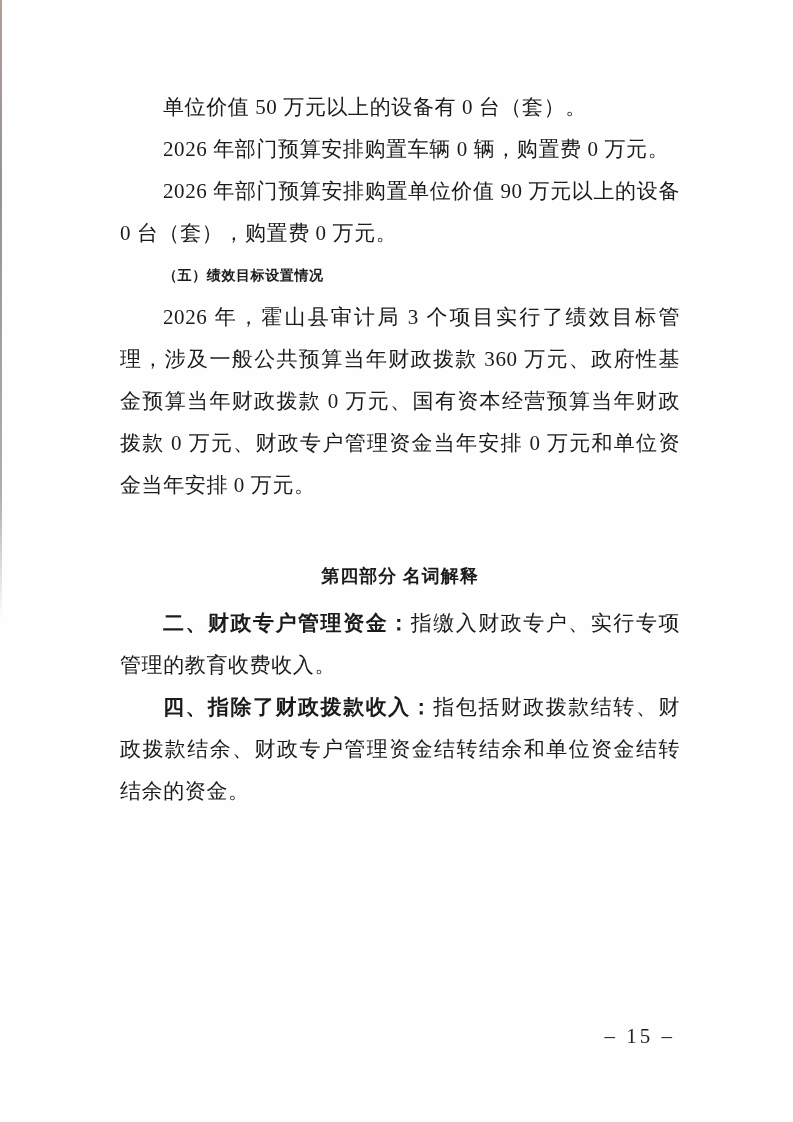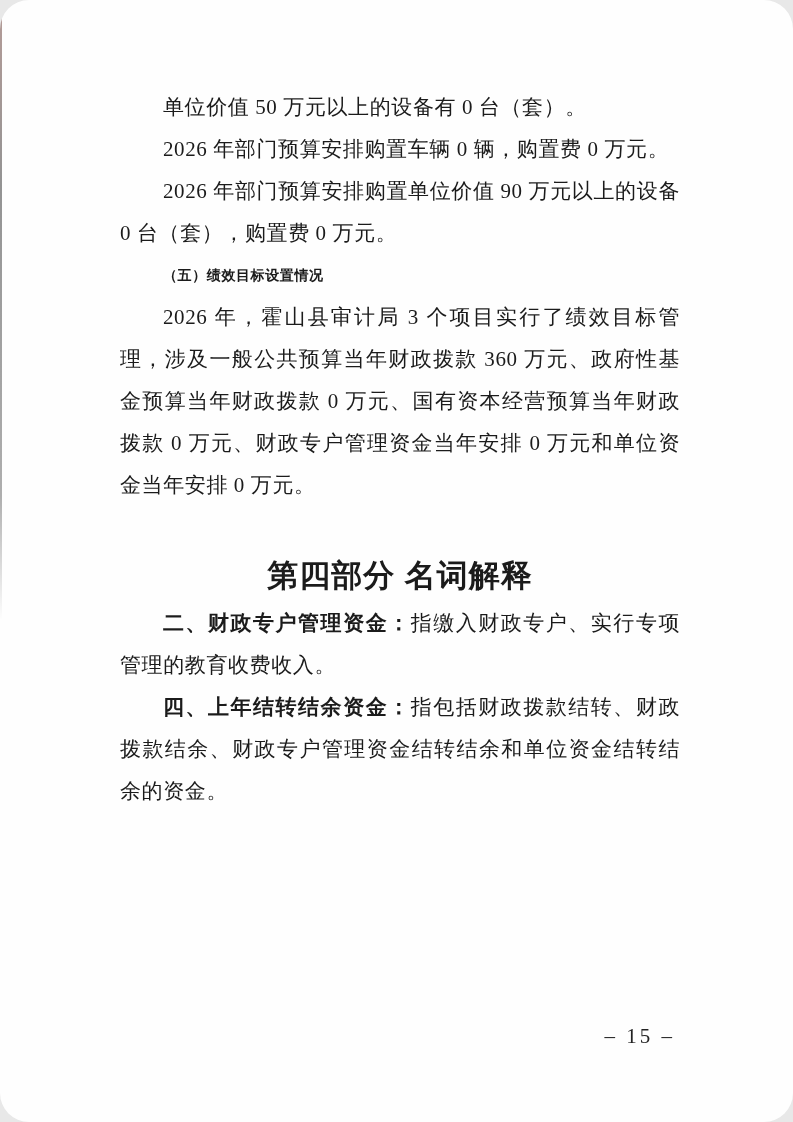--- a/index.html
+++ b/index.html
@@ -4,21 +4,20 @@
 <style>
   html,body { margin:0; padding:0; background:#e8e8e8; }
   .page {
     position:relative;
     width:793px; height:1122px;
     margin:0 auto;
     background:#fefefe;
     color:#1b1b1b;
     font-family:"Liberation Serif","DejaVu Serif",serif;
     overflow:hidden;
-    border-radius:29px;
   }
   .scan-edge {
     position:absolute; left:0; top:0; width:2px; height:620px;
     background:linear-gradient(#7a4c44,#3c3c3c 30%,#6d6d6d 80%,rgba(255,255,255,0));
     opacity:.55;
   }
   .body-text {
     position:absolute;
     left:120px; top:86px; width:560px;
     font-size:21px;
@@ -29,24 +28,24 @@
   .para { margin:0; text-indent:43px; }
   .sub-heading {
     margin:0;
     font-size:14px; line-height:42px;
     text-indent:43px;
     font-weight:bold;
     font-family:"Liberation Sans","DejaVu Sans",sans-serif;
   }
   .part-heading {
     margin:44px 0 0 0;
-    font-size:31px; line-height:52px;
+    font-size:18px; line-height:52px;
     text-align:center; text-indent:0;
     font-weight:bold;
-    font-family:Liberation Sans, sans-serif;
+    font-family:Liberation Serif, serif;
     letter-spacing:1px;
   }
   .term-label {
     font-weight:bold;
     font-family:"Liberation Sans","DejaVu Sans",sans-serif;
   }
   .page-number {
     position:absolute;
     top:1024px; right:118px;
     font-size:21px;
@@ -68,18 +67,18 @@
     <h3 class="sub-heading">（五）绩效目标设置情况</h3>
 
     <p class="para">2026 年，霍山县审计局 3 个项目实行了绩效目标管理，涉及一般公共预算当年财政拨款 360 万元、政府性基金预算当年财政拨款 0 万元、国有资本经营预算当年财政拨款 0 万元、财政专户管理资金当年安排 0 万元和单位资金当年安排 0 万元。</p>
 
     <h2 class="part-heading">第四部分 名词解释</h2>
 
 
     <p class="para"><span class="term-label">二、财政专户管理资金：</span><span>指缴入财政专户、实行专项管理的教育收费收入。</span></p>
 
 
-    <p class="para"><span class="term-label">四、上年结转结余资金：</span><span>指包括财政拨款结转、财政拨款结余、财政专户管理资金结转结余和单位资金结转结余的资金。</span></p>
+    <p class="para"><span class="term-label">四、指除了财政拨款收入：</span><span>指包括财政拨款结转、财政拨款结余、财政专户管理资金结转结余和单位资金结转结余的资金。</span></p>
 
   </div>
 
   <div class="page-number">– 15 –</div>
 </div>
 
 </body></html>

